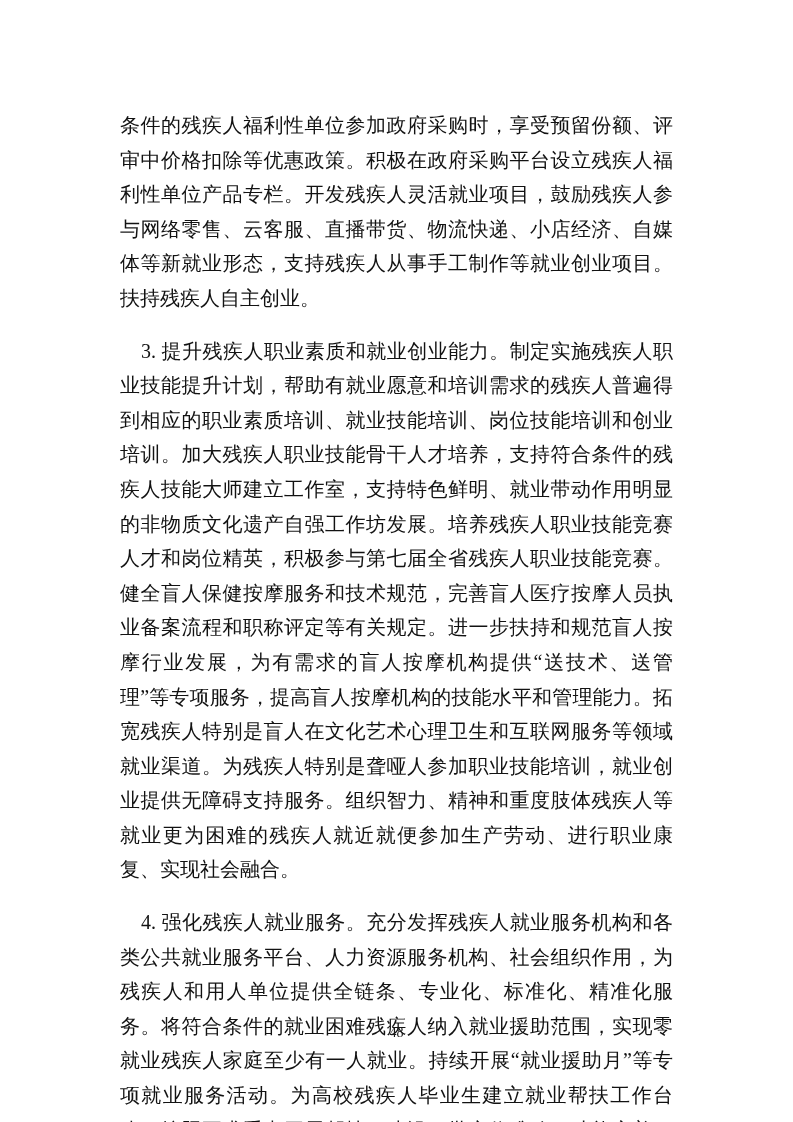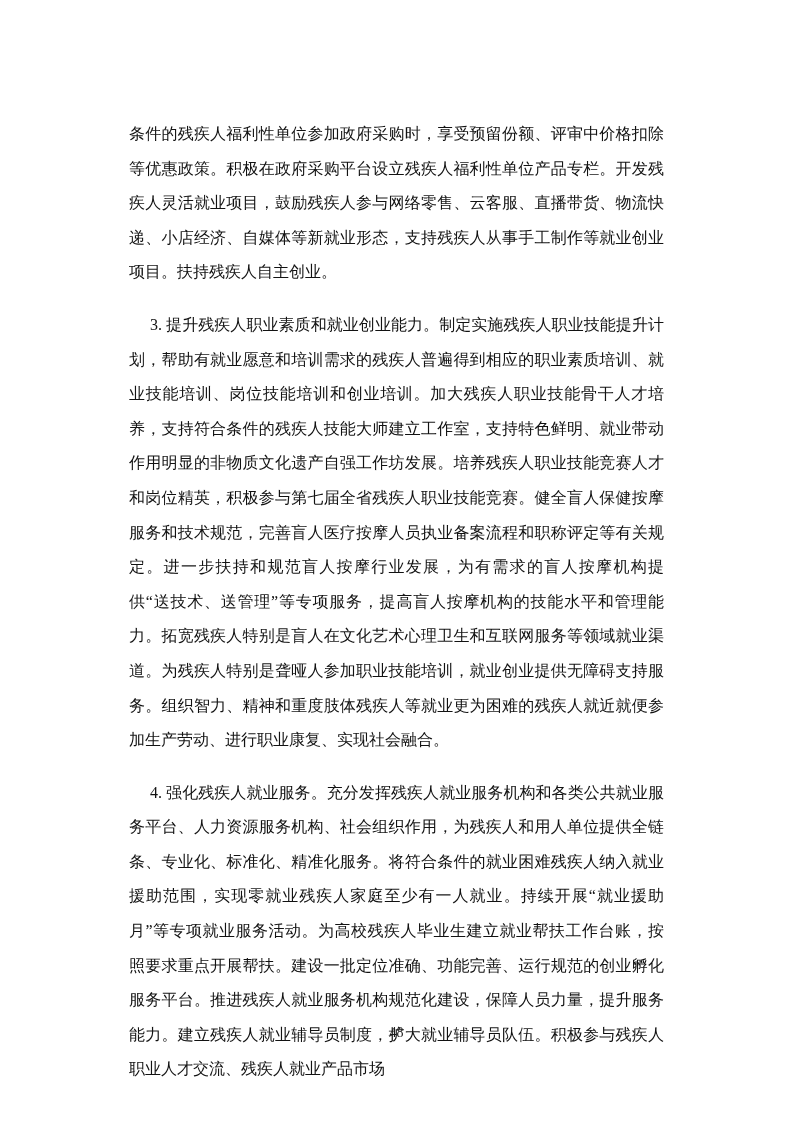--- a/index.html
+++ b/index.html
@@ -16,22 +16,22 @@
     font-family: "Liberation Serif", serif;
     color: #121212;
   }
   .content {
     position: absolute;
     left: 116px;
     top: 104px;
     width: 561px;
   }
   .para {
-    margin: 13px;
-    font-size: 16px;
+    margin: 4px;
+    font-size: 20px;
     line-height: 34.6px;
     text-align: justify;
     text-justify: inter-ideograph;
     word-break: normal;
   }
   .para + .para {
     margin-top: 18px;
   }
   .para.indent {
     text-indent: 21px;

